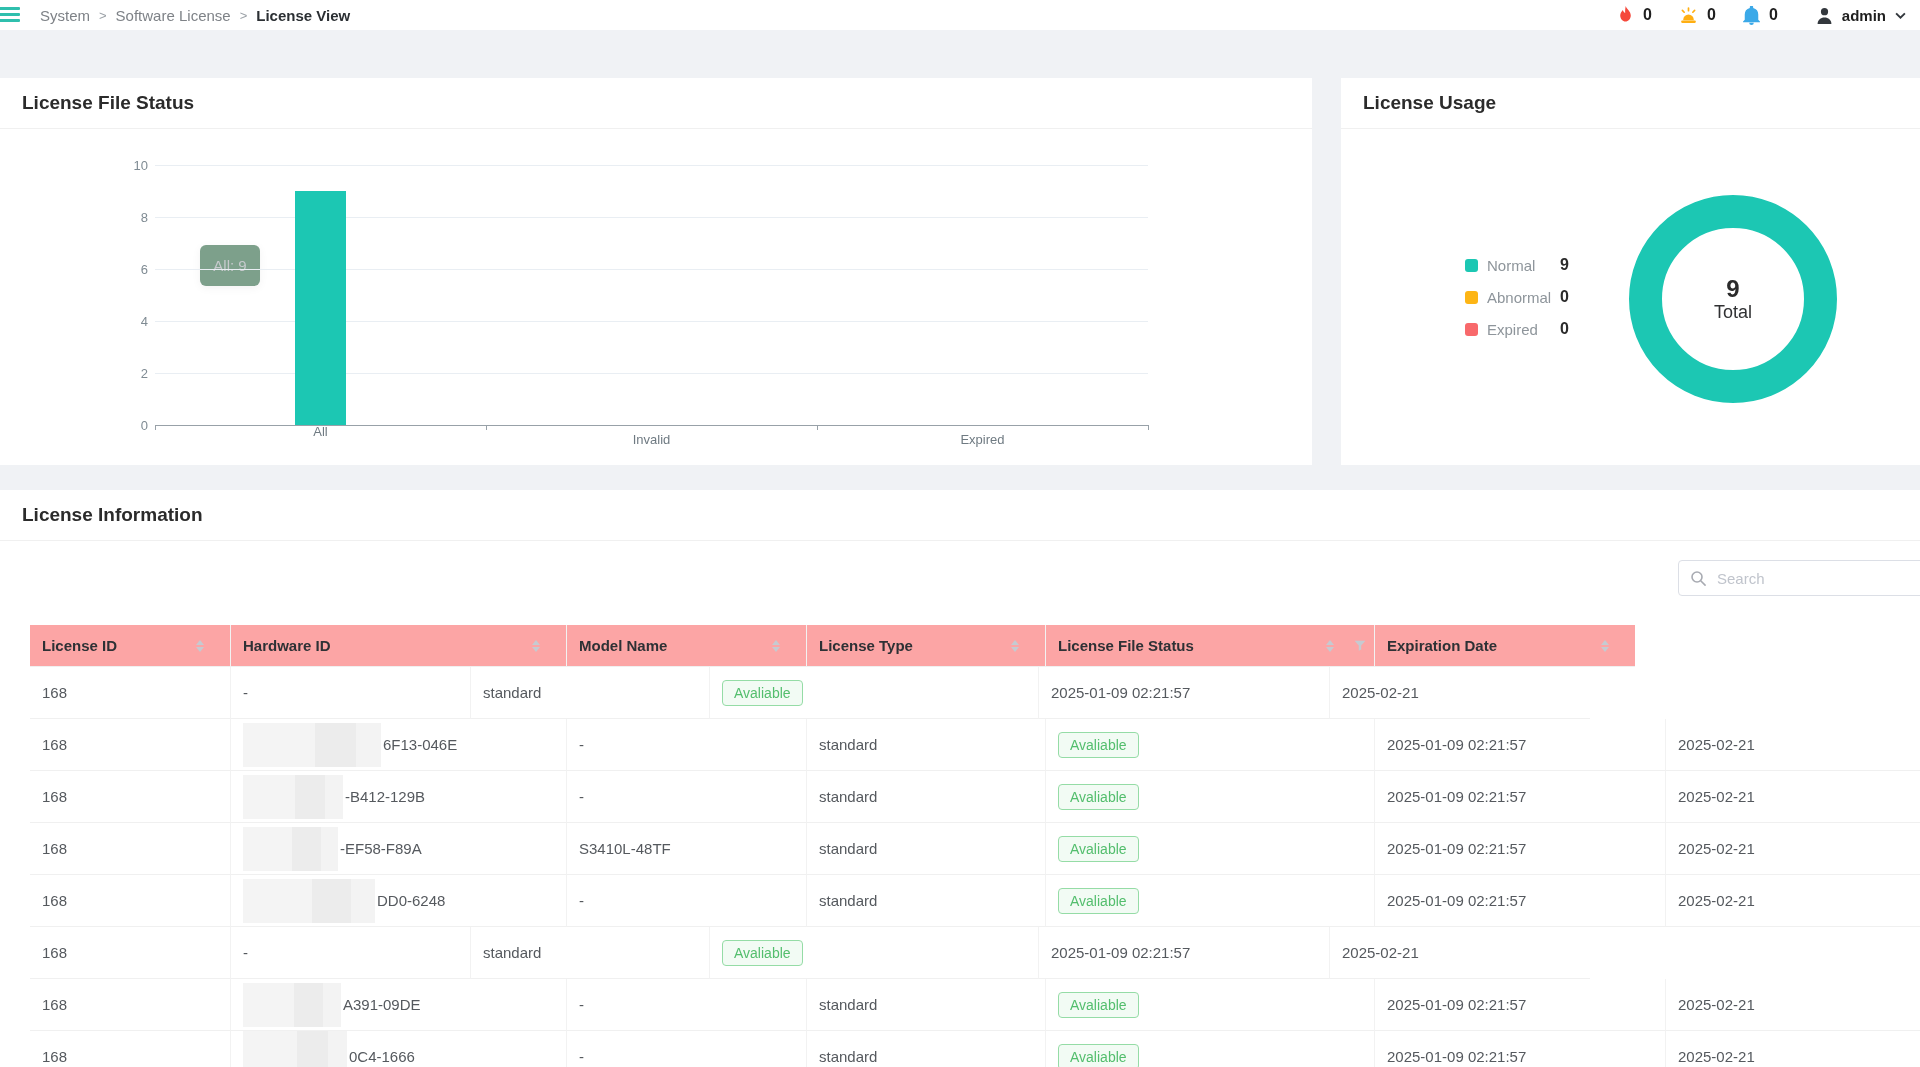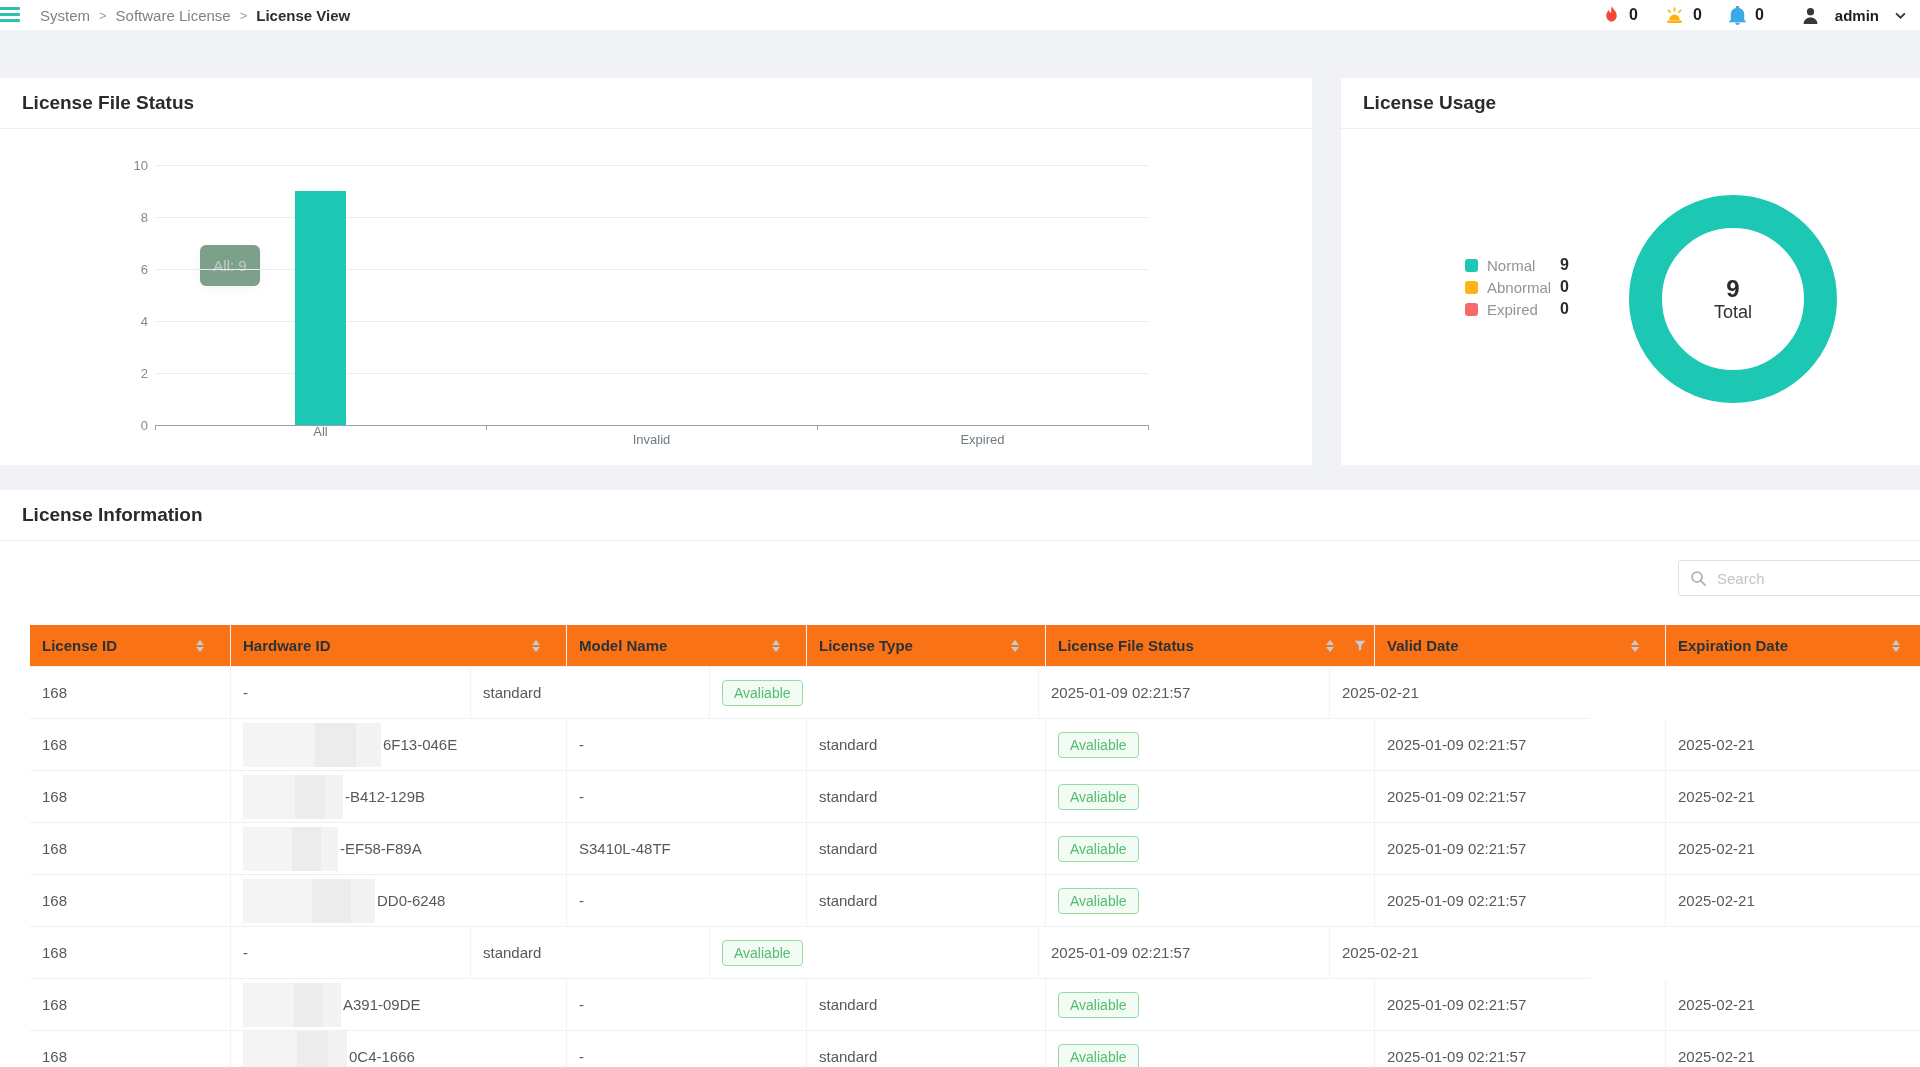--- a/index.html
+++ b/index.html
@@ -11,59 +11,59 @@
   .topbar{position:absolute;left:0;top:0;width:1920px;height:30px;background:#FFFFFF;}
   .hamburger{position:absolute;left:-6px;top:4px;width:26px;height:22px;cursor:pointer;}
   .hamburger i{display:block;width:26px;height:3px;background:#2FBFAD;margin:3px 0;border-radius:1px;}
   .breadcrumb{position:absolute;left:40px;top:0;height:30px;display:flex;align-items:center;gap:9px;font-size:15px;}
   .crumb{color:#7E8287;}
   .crumb.current{color:#2B2F33;font-weight:bold;}
   .crumb-sep{color:#9AA0A6;font-size:13px;}
   .topbar-right{position:absolute;right:14px;top:0;height:30px;display:flex;align-items:center;}
   .alert-group{display:flex;align-items:center;gap:9px;margin-left:27px;cursor:pointer;}
   .alert-count{font-size:16px;font-weight:bold;color:#1F1F1F;}
-  .user-menu{display:flex;align-items:center;gap:16px;margin-left:38px;cursor:pointer;}
+  .user-menu{display:flex;align-items:center;gap:9px;margin-left:38px;cursor:pointer;}
   .user-name{font-size:15px;font-weight:bold;color:#1F1F1F;}
   
   .panel{position:absolute;background:#FFFFFF;}
   .panel-lfs{left:0;top:78px;width:1312px;height:387px;}
   .panel-usage{left:1341px;top:78px;width:579px;height:387px;}
   .panel-info{left:0;top:490px;width:1920px;height:577px;overflow:hidden;}
   .panel-head{height:50px;border-bottom:1px solid #F0F0F0;display:flex;align-items:center;padding-left:22px;}
   .panel-title{font-size:19px;font-weight:bold;color:#2B2B2B;}
   
   .bar-chart{position:absolute;left:0;top:51px;right:0;bottom:0;}
   .gridline{position:absolute;left:155px;width:993px;height:1px;background:#E9EEF3;}
   .gridline.axis{background:#98A1A8;}
   .ytick-label{position:absolute;width:40px;right:auto;text-align:right;font-size:13px;color:#7F8B93;transform:translateY(-50%);}
   .xtick{position:absolute;width:1px;height:5px;background:#98A1A8;}
   .xcat-label{position:absolute;width:120px;text-align:center;font-size:13px;color:#6F7A82;}
   .chart-bar{position:absolute;background:#1CC7B3;}
   .chart-tooltip{position:absolute;left:200px;top:116px;width:60px;height:41px;background:#14532d;border-radius:6px;
     box-shadow:0 2px 10px rgba(0,0,0,0.10);opacity:0.55;display:flex;align-items:center;justify-content:center;
     font-size:15px;color:#9AA0A6;}
   
-  .legend{position:absolute;left:124px;top:176px;display:flex;flex-direction:column;}
+  .legend{position:absolute;left:124px;top:176px;display:flex;flex-direction:column;gap:10px;}
   .legend-item{display:flex;align-items:center;height:22px;}
   .legend-swatch{width:13px;height:13px;border-radius:3px;margin-right:9px;}
   .legend-label{font-size:15px;color:#8E959B;min-width:73px;}
   .legend-value{font-size:16px;font-weight:bold;color:#2B2B2B;}
   .donut{position:absolute;left:288px;top:117px;width:142px;height:142px;border:33px solid #1CC7B3;border-radius:50%;
     display:flex;flex-direction:column;align-items:center;justify-content:center;}
   .donut-value{font-size:24px;font-weight:bold;color:#2B2B2B;line-height:26px;}
   .donut-label{font-size:18px;color:#303133;}
   
   .search-box{position:absolute;left:1678px;top:70px;width:262px;height:36px;border:1px solid #DCDFE6;border-radius:4px;
     background:#fff;display:flex;align-items:center;padding-left:11px;box-sizing:border-box;}
   .search-box input{border:none;outline:none;font-size:15px;color:#333;width:170px;margin-left:8px;font-family:"Liberation Sans",sans-serif;}
   .search-box input::placeholder{color:#C0C4CC;}
   
   .table{position:absolute;left:30px;top:135px;width:1896px;}
   .t-row{display:flex;}
-  .t-head .t-cell{height:42px;background:#f97316;font-weight:bold;color:#2E3135;font-size:15px;}
+  .t-head .t-cell{height:42px;background:#fca5a5;font-weight:bold;color:#2E3135;font-size:15px;}
   .t-cell{box-sizing:border-box;display:flex;align-items:center;padding:0 12px;border-right:1px solid #F2F2F2;
     border-bottom:1px solid #F0F0F0;position:relative;font-size:15px;color:#55595E;overflow:hidden;white-space:nowrap;}
   .t-body .t-cell{height:52px;background:#FFFFFF;}
   .col0{width:201px;}.col1{width:336px;}.col2{width:240px;}.col3{width:239px;}.col4{width:329px;}.col5{width:291px;}.col6{width:260px;border-right:none;}
   .carets{position:absolute;right:26px;top:50%;transform:translateY(-50%);display:flex;flex-direction:column;align-items:center;}
   .caret-up{width:0;height:0;border-left:4px solid transparent;border-right:4px solid transparent;border-bottom:5px solid #C6CAD1;margin-bottom:2px;}
   .caret-down{width:0;height:0;border-left:4px solid transparent;border-right:4px solid transparent;border-top:5px solid #C6CAD1;}
   .funnel{position:absolute;right:8px;top:50%;transform:translateY(-50%);}
   .redact{height:44px;background:linear-gradient(90deg,#F4F4F4 0 52%,#ECECEC 52% 82%,#F3F3F3 82%);margin-right:2px;flex:none;}
   .badge{display:inline-block;padding:4px 11px;border:1px solid #95DCA6;background:#F2FBF4;color:#53BE6D;
@@ -236,27 +236,20 @@
         <div class="t-cell col4">
           <span>License File Status</span>
           <span class="carets" style="right: 40px;">
             <i class="caret-up"></i>
             <i class="caret-down"></i>
           </span>
           <span class="funnel"><svg width="12" height="12" viewBox="0 0 10 10">
               <path fill="#C6CAD1" d="M0.5 1h9L6 5v3.4L4 9.4V5z"></path>
             </svg></span>
         </div>
-        <div class="t-cell col5">
-          <span>Valid Date</span>
-          <span class="carets">
-            <i class="caret-up"></i>
-            <i class="caret-down"></i>
-          </span>
-        </div>
         <div class="t-cell col6">
           <span>Expiration Date</span>
           <span class="carets">
             <i class="caret-up"></i>
             <i class="caret-down"></i>
           </span>
         </div>
       </div>
     <div class="t-body" id="table-body">
         <div class="t-row">

